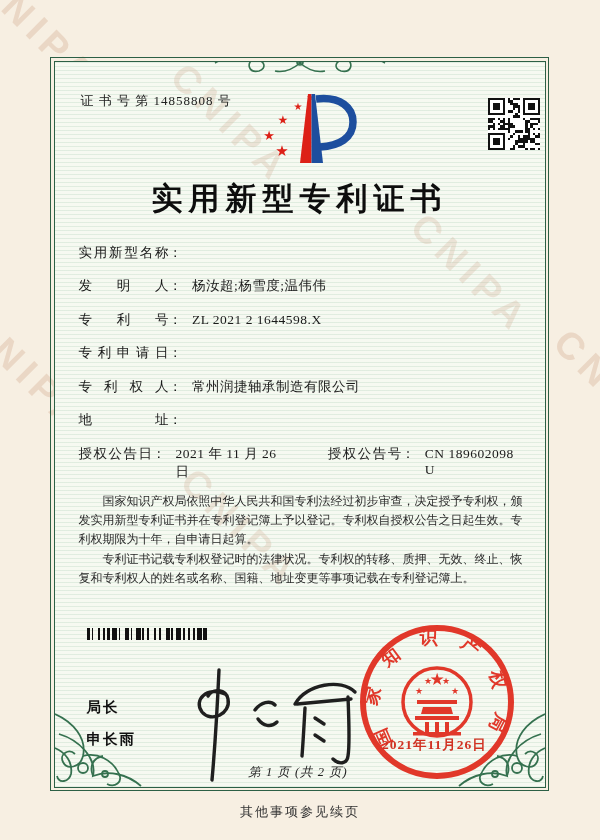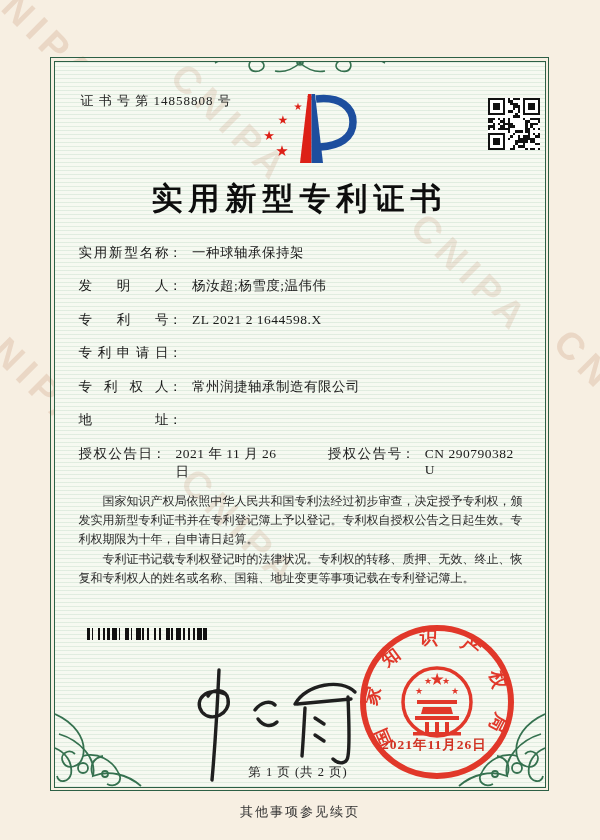--- a/index.html
+++ b/index.html
@@ -86,21 +86,21 @@
   .signer div { margin-bottom:13px; letter-spacing:2px; }
   .signature { position:absolute; left:100px; top:590px; z-index:4; }
   .stamp { position:absolute; left:302px; top:560px; width:160px; height:160px; z-index:5; opacity:0.93; }
   .stamp-date {
     position:absolute; left:0; right:4px; top:114px; text-align:center;
     font-size:13.5px; font-weight:bold; color:#cf2414; letter-spacing:1px;
     font-family:"Liberation Serif",serif;
   }
   .page-info {
     position:absolute; left:0; right:3px; top:702px; text-align:center;
-    font-size:12.5px; color:#222; z-index:4; letter-spacing:1px;
+    font-size:12.5px; color:#222; z-index:4; letter-spacing:1px;font-style:italic;
   }
   .footer-note {
     position:absolute; left:0; right:0; top:803px; text-align:center;
     font-size:13px; color:#333; letter-spacing:2px; z-index:2;
   }
 </style>
 </head>
 <body>
 
 <div class="wm" style="left:-38px; top:8px;">CNIPA</div>
@@ -256,21 +256,20 @@
         <rect x="18" y="20" width="1" height="1" fill="#111"></rect>
         <rect x="20" y="20" width="1" height="1" fill="#111"></rect>
       </svg>
 
     <div class="title">实用新型专利证书</div>
 
     <div class="fields">
       <div class="frow">
         <span class="flabel">实用新型名称</span>
           <span class="fcolon">：</span>
-        <span class="fvalue">一种球轴承保持架</span>
       </div>
       <div class="frow">
         <span class="flabel">发明人</span>
           <span class="fcolon">：</span>
         <span class="fvalue">杨汝超;杨雪度;温伟伟</span>
       </div>
       <div class="frow">
         <span class="flabel">专利号</span>
           <span class="fcolon">：</span>
         <span class="fvalue">ZL 2021 2 1644598.X</span>
@@ -290,21 +289,21 @@
       </div>
       <div class="grant-row">
         <span class="pair">
           <span class="flabel">授权公告日</span>
             <span class="fcolon">：</span>
           <span class="fvalue">2021 年 11 月 26 日</span>
         </span>
         <span class="pair">
           <span class="flabel">授权公告号</span>
             <span class="fcolon">：</span>
-          <span class="fvalue">CN 290790382 U</span>
+          <span class="fvalue">CN 189602098 U</span>
         </span>
       </div>
     </div>
 
     <div class="paras">
       <p>国家知识产权局依照中华人民共和国专利法经过初步审查，决定授予专利权，颁发实用新型专利证书并在专利登记簿上予以登记。专利权自授权公告之日起生效。专利权期限为十年，自申请日起算。</p>
       <p>专利证书记载专利权登记时的法律状况。专利权的转移、质押、无效、终止、恢复和专利权人的姓名或名称、国籍、地址变更等事项记载在专利登记簿上。</p>
     </div>
 
     <div class="barcode" id="barcode">
@@ -347,20 +346,24 @@
         <div style="width: 1.7px; background: rgb(17, 17, 17);"></div>
         <div style="width: 3.4px; background: transparent;"></div>
         <div style="width: 1.7px; background: rgb(17, 17, 17);"></div>
         <div style="width: 1.7px; background: transparent;"></div>
         <div style="width: 5.1px; background: rgb(17, 17, 17);"></div>
         <div style="width: 1.7px; background: transparent;"></div>
         <div style="width: 3.4px; background: rgb(17, 17, 17);"></div>
         <div style="width: 1.7px; background: transparent;"></div>
       </div>
 
+    <div class="signer">
+      <div>局长</div>
+      <div>申长雨</div>
+    </div>
 
     <svg class="signature" width="230" height="165" viewBox="0 0 230 165">
       <g fill="none" stroke="#1f1f1f" stroke-width="3.4" stroke-linecap="round">
         <path d="M70,42 C52,34 38,48 47,60 C56,71 76,62 73,47 C71,37 58,36 53,44"></path>
         <path d="M64,18 C63,40 60,95 57,128"></path>
         <path d="M100,58 C106,50 115,48 120,53"></path>
         <path d="M103,67 C108,74 116,76 122,70"></path>
         <path d="M140,52 C152,32 186,26 200,40"></path>
         <path d="M150,56 C149,74 148,92 147,104"></path>
         <path d="M193,45 C194,70 195,92 193,104 C192,112 184,113 178,107"></path>

